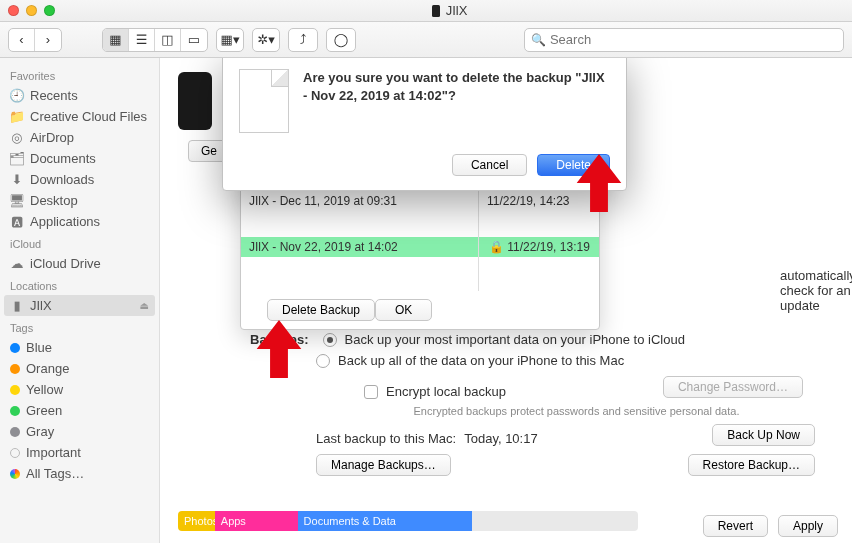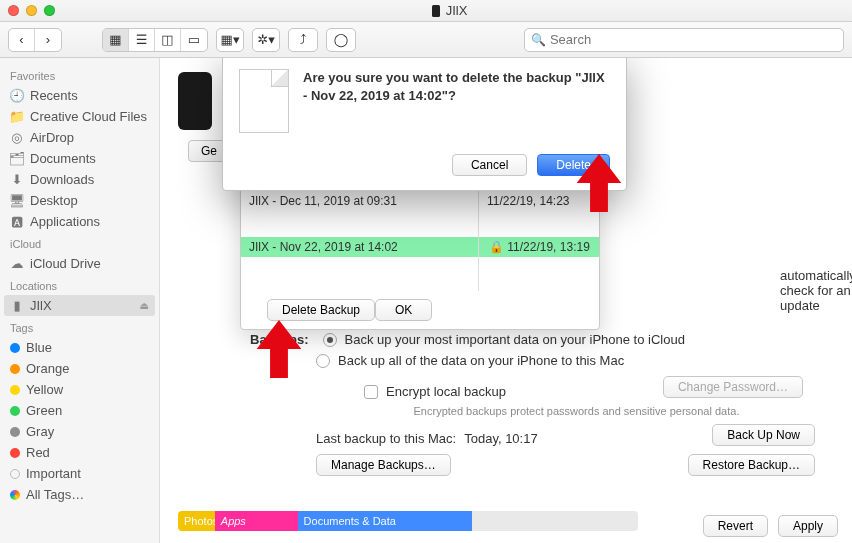--- a/index.html
+++ b/index.html
@@ -64,21 +64,21 @@
     .btn-right { position: absolute; right: 12px; text-align: center; }
     .pill2 { height: 22px; padding: 0 14px; border-radius: 5px; background: linear-gradient(#fefefe,#f0f0f0); border: 1px solid #c7c7c7; font-size: 12px; cursor: pointer; white-space: nowrap; }
     .pill2.dis { color: #aaa; }
     
     .lastbk { margin-top: 14px; display: flex; align-items: center; gap: 8px; }
     .managebk { margin-top: 8px; }
     
     .storage-bar { position: absolute; left: 186px; bottom: 8px; width: 628px; height: 20px; display: flex; border-radius: 4px; overflow: hidden; }
     .sb-seg { display: flex; align-items: center; padding: 0 6px; font-size: 11px; color: rgba(255,255,255,.95); white-space: nowrap; }
     .sb-photos { background: #f5c400; width: 8%; }
-    .sb-apps { background: #ff2d9b; width: 18%; font-style: italic; }
+    .sb-apps { background: #ff2d9b; width: 18%; }
     .sb-docs { background: #3f8bff; width: 38%; }
     .sb-rest { background: #e9e9e9; flex: 1; }
     
     .bottom-btns { position: absolute; right: 14px; bottom: 6px; display: flex; gap: 10px; }
     
     .arrow { position: absolute; width: 46px; height: 58px; z-index: 60; }
     .arrow svg { width: 100%; height: 100%; }
     .arrow.a1 { left: 575px; top: 158px; }
     .arrow.a2 { left: 262px; top: 326px; }
     
@@ -188,24 +188,20 @@
         <span class="tag-dot" style="background:#ffd60a"></span>
         <span>Yellow</span>
       </div>
     <div class="sb-item">
         <span class="tag-dot" style="background:#30d158"></span>
         <span>Green</span>
       </div>
     <div class="sb-item">
         <span class="tag-dot" style="background:#8e8e93"></span>
         <span>Gray</span>
-      </div>
-    <div class="sb-item">
-        <span class="tag-dot" style="background:#ff453a"></span>
-        <span>Red</span>
       </div>
     <div class="sb-item">
         <span class="tag-dot" style="border:1px solid #bbb"></span>
         <span>Important</span>
       </div>
     <div class="sb-item">
         <span class="tag-dot" style="background:conic-gradient(#ff453a,#ff9500,#ffd60a,#30d158,#0a84ff,#bf5af2)"></span>
         <span>All Tags…</span>
       </div>
   </div>

